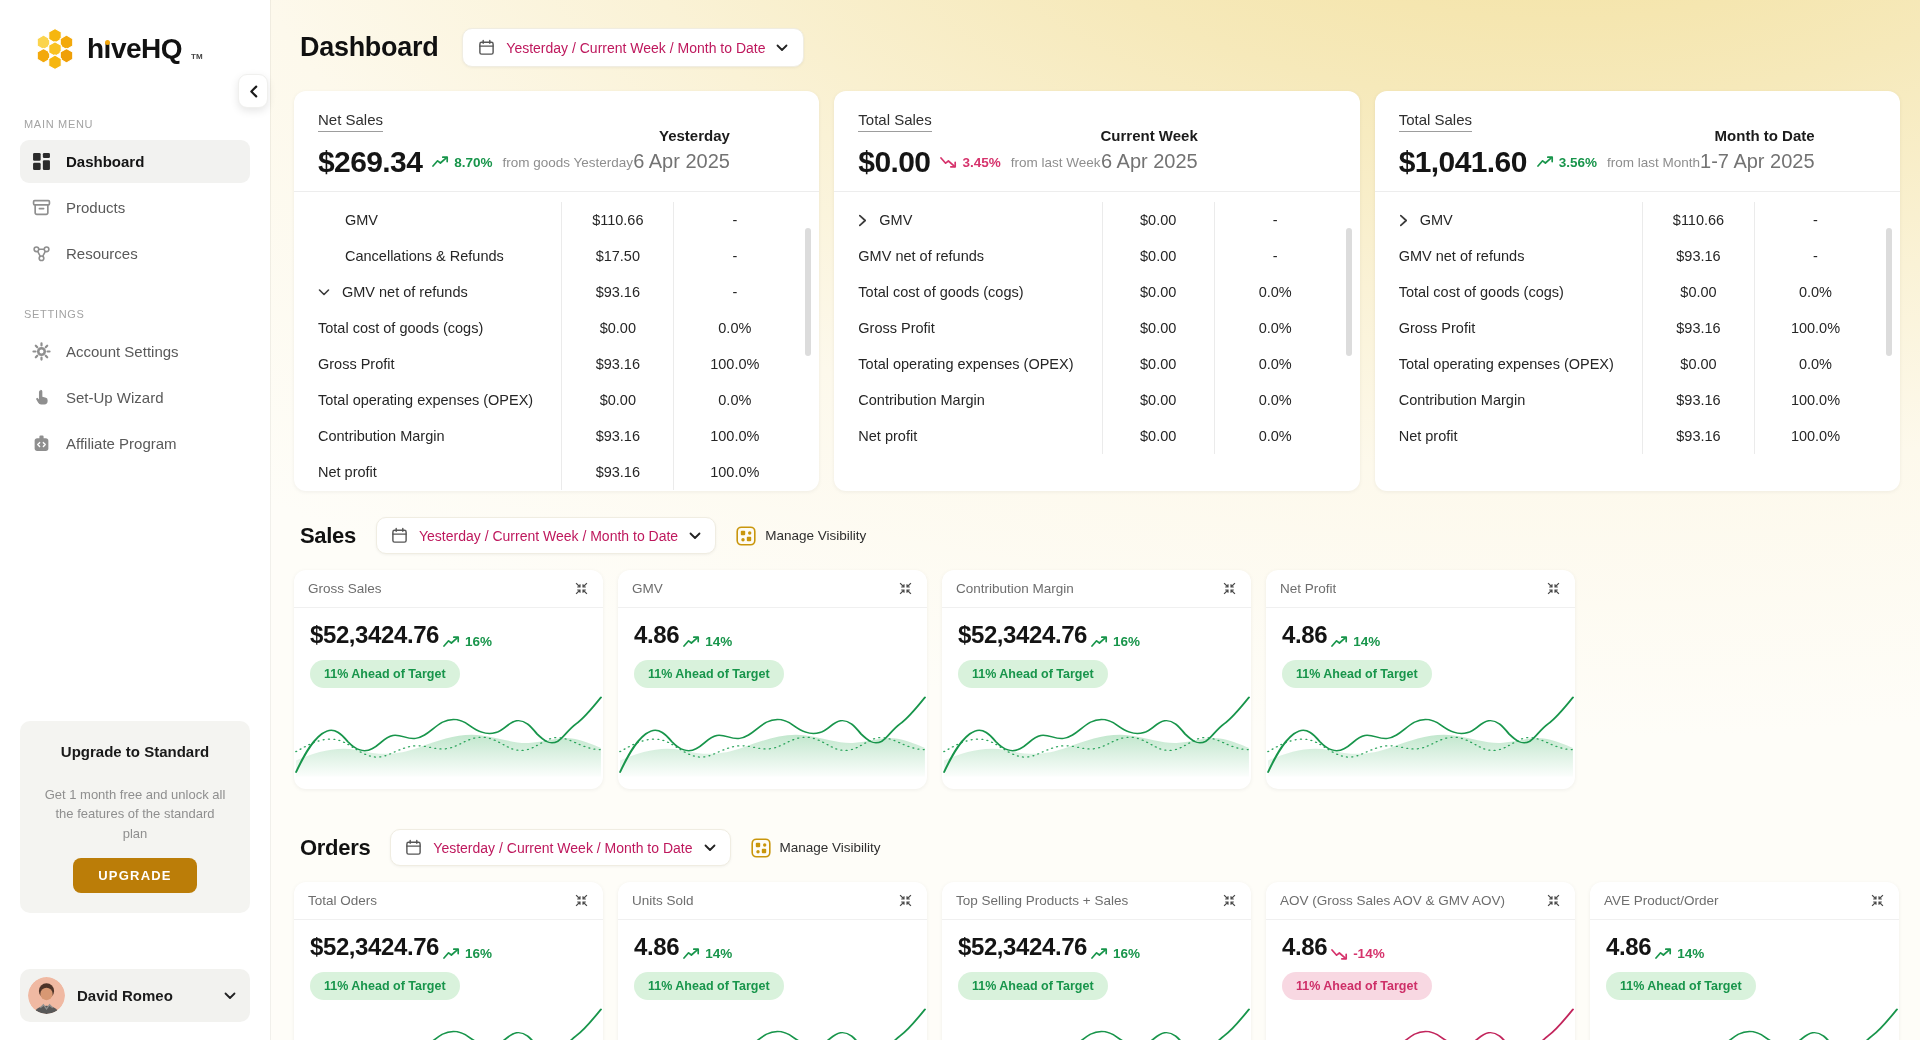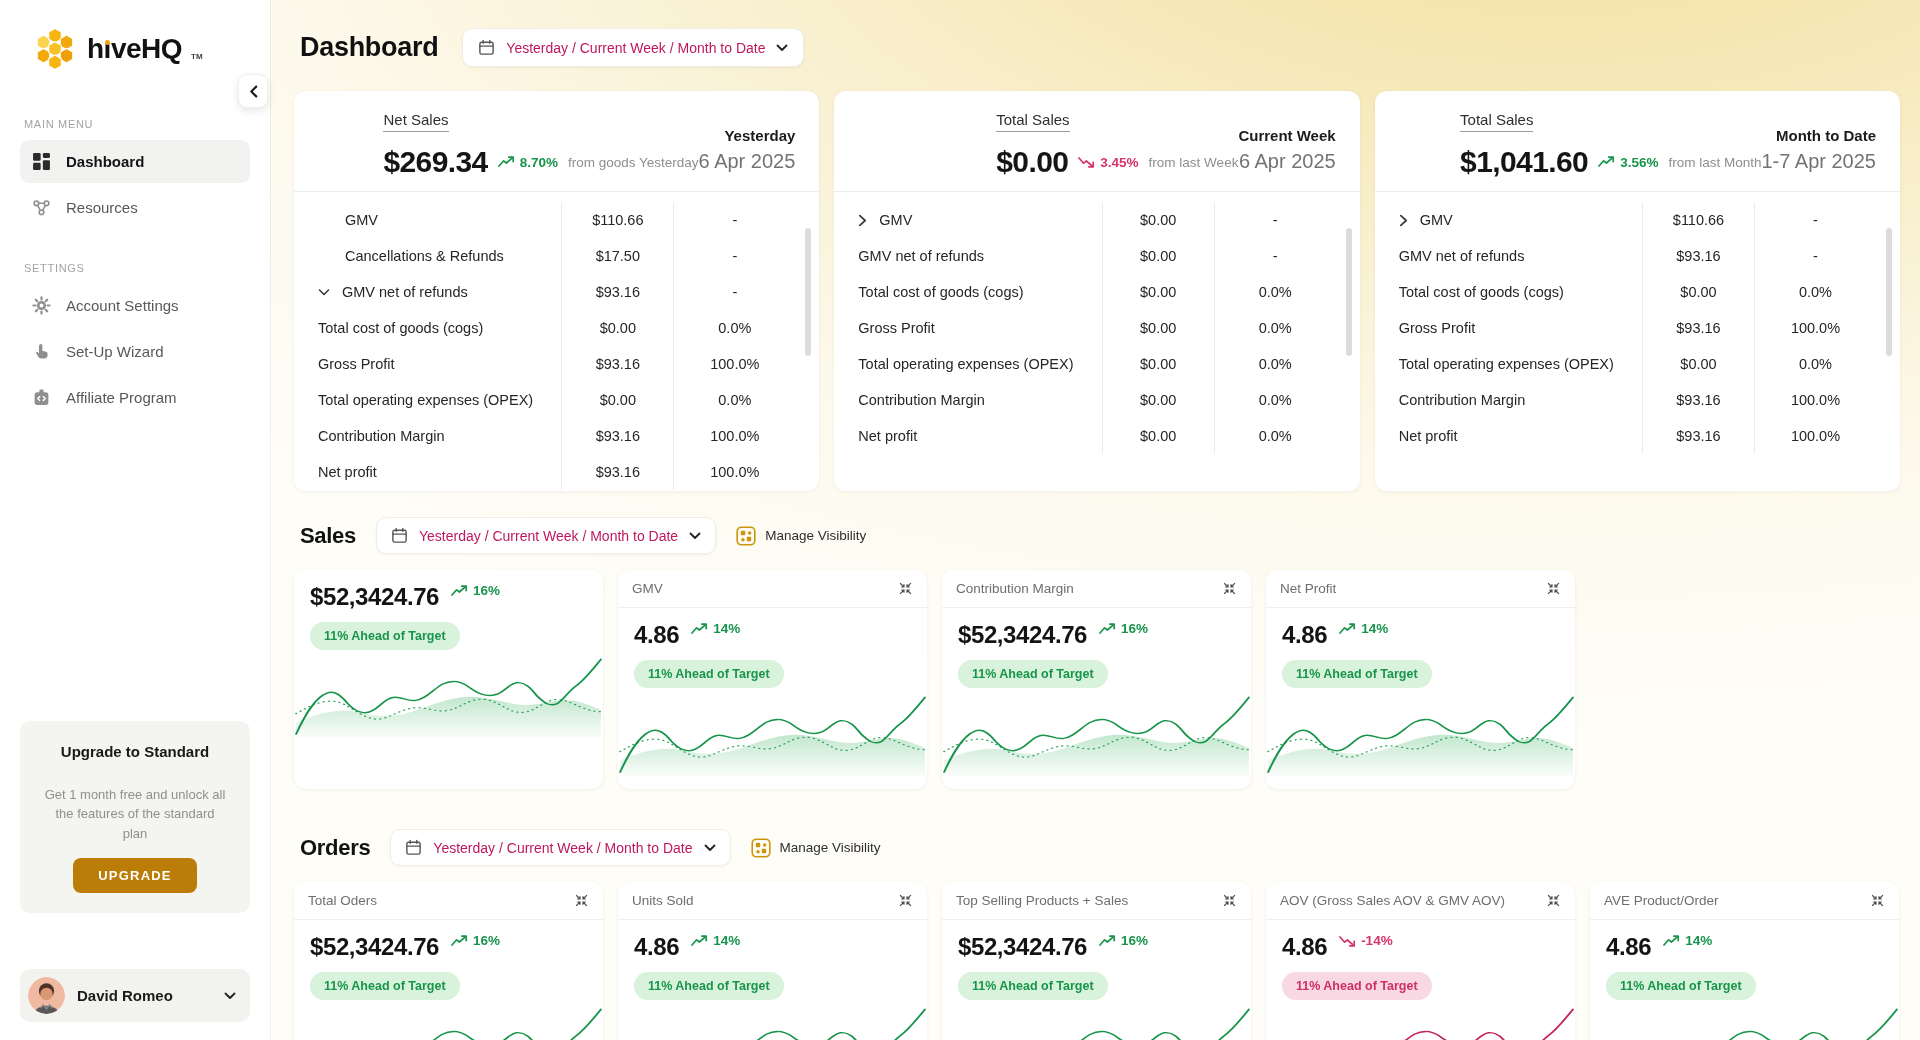--- a/index.html
+++ b/index.html
@@ -37,21 +37,21 @@
   .main{flex:1;height:100%;padding:26px 20px 0 24px;overflow:hidden;background:radial-gradient(115% 85% at 78% -14%, #f3e09c 0%, #f6e9ba 28%, #faf2d6 50%, #fdf9ec 70%, #fefdf8 100%)}
   .page-header{display:flex;align-items:center;gap:24px;margin:2px 0 24px 6px}
   .page-title{font-size:27px;font-weight:bold;color:#101010;margin:0;letter-spacing:-.3px}
   .drop-pill{display:inline-flex;align-items:center;gap:11px;background:#fff;border:1px solid #f0ede2;border-radius:10px;padding:10px 15px;font-size:14px;color:#be185d;box-shadow:0 1px 3px rgba(0,0,0,.05);cursor:pointer}
   .cal-ic{width:17px;height:17px;color:#555}
   .pill-chev{width:12px;height:8px;stroke:#222;stroke-width:1.8;fill:none;stroke-linecap:round;stroke-linejoin:round}
 
   
   .kpi-grid{display:grid;grid-template-columns:repeat(3,1fr);gap:15px;margin-bottom:26px}
   .kpi-card{background:#fff;border-radius:12px;box-shadow:0 1px 4px rgba(17,17,17,.06);height:400px;position:relative;overflow:hidden}
-  .kpi-head{display:flex;justify-content:flex-end;padding:20px 24px 12px}
+  .kpi-head{display:flex;justify-content:flex-start;padding:20px 24px 12px}
   .kpi-title{font-size:15px;color:#2f2f2f;border-bottom:1.5px solid #9d9d9d;padding-bottom:3px;display:inline-block}
   .kpi-valrow{display:flex;align-items:center;gap:10px;margin-top:13px}
   .kpi-value{font-size:30px;font-weight:bold;color:#151515;letter-spacing:-.6px}
   .trend{display:inline-flex;align-items:center;gap:5px;font-size:13.5px;font-weight:bold}
   .trend.up{color:#18954b}
   .trend.down{color:#d6336c}
   .t-ic{width:17px;height:12px;fill:none;stroke:currentColor;stroke-width:1.7;stroke-linejoin:round;stroke-linecap:round}
   .compare{font-size:13.5px;color:#8e8e8e}
   .kpi-right{text-align:right;padding-top:16px;white-space:nowrap}
   .kpi-period{font-size:15px;font-weight:bold;color:#1b1b1b;margin-bottom:6px}
@@ -73,21 +73,21 @@
   .mv{display:flex;align-items:center;gap:9px;font-size:13.5px;color:#2f2f2f;cursor:pointer}
   .mv-ic{width:20px;height:20px}
   .cards-grid{display:grid;gap:15px}
   .cards-grid.four{grid-template-columns:repeat(4,309px);margin-bottom:40px}
   .cards-grid.five{grid-template-columns:repeat(5,309px)}
   .metric-card{background:#fff;border-radius:12px;box-shadow:0 1px 4px rgba(17,17,17,.06);height:219px;overflow:hidden}
   .mc-head{display:flex;justify-content:space-between;align-items:center;padding:11px 14px;border-bottom:1px solid #f0f0f0}
   .mc-title{font-size:13.5px;color:#6e6e6e;white-space:nowrap;overflow:hidden;text-overflow:ellipsis}
   .collapse-ic{width:15px;height:15px;stroke:#4a4a4a;fill:none;stroke-width:1.25;cursor:pointer;flex:none;margin-left:8px}
   .mc-body{padding:13px 16px 0}
-  .mc-valrow{display:flex;align-items:flex-start;gap:12px}
+  .mc-valrow{display:flex;align-items:flex-end;gap:4px}
   .mc-value{font-size:24px;font-weight:bold;color:#141414;letter-spacing:-.4px}
   .badge{display:inline-block;margin-top:11px;padding:7px 14px;border-radius:999px;font-size:12.5px;font-weight:bold}
   .badge.green{background:#d9f2dc;color:#18954b}
   .badge.red{background:#f8d8e2;color:#ce2f68}
   .spark{display:block;width:calc(100% + 32px);margin:2px -16px 0;height:88px}
   .s-solid{stroke:#18954b;stroke-width:2;fill:none;stroke-linecap:round}
   .s-dot{stroke:#2aa45b;stroke-width:1.7;fill:none;stroke-dasharray:.6 4.6;stroke-linecap:round}
   .metric-card.red .s-solid{stroke:#c2255c}
   .metric-card.red .s-dot{stroke:#d0337a}
 </style>
@@ -138,20 +138,28 @@
     <div class="menu-label">MAIN MENU</div>
 
     <div class="nav-item active">
       <svg class="nav-ic" viewBox="0 0 18 18" fill="currentColor">
           <rect x="1" y="1" width="7.2" height="7.2" rx="1.2"></rect>
           <rect x="10.3" y="1" width="6.7" height="4.6" rx="1.2"></rect>
           <rect x="1" y="10.3" width="7.2" height="6.7" rx="1.2"></rect>
           <rect x="10.3" y="7.9" width="6.7" height="9.1" rx="1.2"></rect>
         </svg>
       <span>Dashboard</span>
+    </div>
+    <div class="nav-item">
+      <svg class="nav-ic" viewBox="0 0 18 18" fill="none" stroke="currentColor" stroke-width="1.6" stroke-linecap="round" stroke-linejoin="round">
+          <rect x="1.5" y="2.5" width="15" height="4" rx="1"></rect>
+          <path d="M3 6.5 V14 a1.5 1.5 0 0 0 1.5 1.5 h9 a1.5 1.5 0 0 0 1.5 -1.5 V6.5"></path>
+          <path d="M7 10 h4"></path>
+        </svg>
+      <span>Products</span>
     </div>
     <div class="nav-item">
       <svg class="nav-ic" viewBox="0 0 18 18" fill="none" stroke="currentColor" stroke-width="1.5">
           <circle cx="4.2" cy="5" r="2.2"></circle>
           <circle cx="13.8" cy="5" r="2.2"></circle>
           <circle cx="9" cy="13.5" r="2.2"></circle>
           <path d="M5.4 6.9 L7.8 11.6 M12.6 6.9 L10.2 11.6 M6.4 5 H11.6"></path>
         </svg>
       <span>Resources</span>
     </div>
@@ -478,20 +486,26 @@
             <rect x="4.8" y="4.8" width="4.4" height="4.4" rx="1" fill="#c9960c" stroke="none"></rect>
             <circle cx="13.7" cy="7" r="1.7" fill="#c9960c" stroke="none"></circle>
             <circle cx="7" cy="13.7" r="1.7" fill="#c9960c" stroke="none"></circle>
             <rect x="10.8" y="10.8" width="4.4" height="4.4" rx="1" fill="#c9960c" stroke="none"></rect>
           </svg>
         <span>Manage Visibility</span>
       </div>
     </div>
     <div class="cards-grid four" id="salesGrid">
         <div class="metric-card green">
+          <div class="mc-head">
+            <span class="mc-title">Gross Sales</span>
+            <svg class="collapse-ic" viewBox="0 0 16 16">
+              <path d="M2.2 2.2 L6.4 6.4 M6.4 3.4 V6.4 H3.4 M13.8 2.2 L9.6 6.4 M9.6 3.4 V6.4 H12.6 M2.2 13.8 L6.4 9.6 M3.4 9.6 H6.4 V12.6 M13.8 13.8 L9.6 9.6 M12.6 9.6 H9.6 V12.6"></path>
+            </svg>
+          </div>
           <div class="mc-body"><div class="mc-valrow">
               <span class="mc-value">$52,3424.76</span>
               <span class="trend up">
                 <svg class="t-ic" viewBox="0 0 17 12">
                   <path d="M1 10 L5.6 4.8 L8.4 7 L14.6 1.6"></path>
                   <path d="M10.8 1.2 H15.2 V5.6"></path>
                 </svg>
                 <span>16%</span>
               </span>
             </div><span class="badge green">11% Ahead of Target</span><svg class="spark" viewBox="0 0 300 120" preserveAspectRatio="none">

